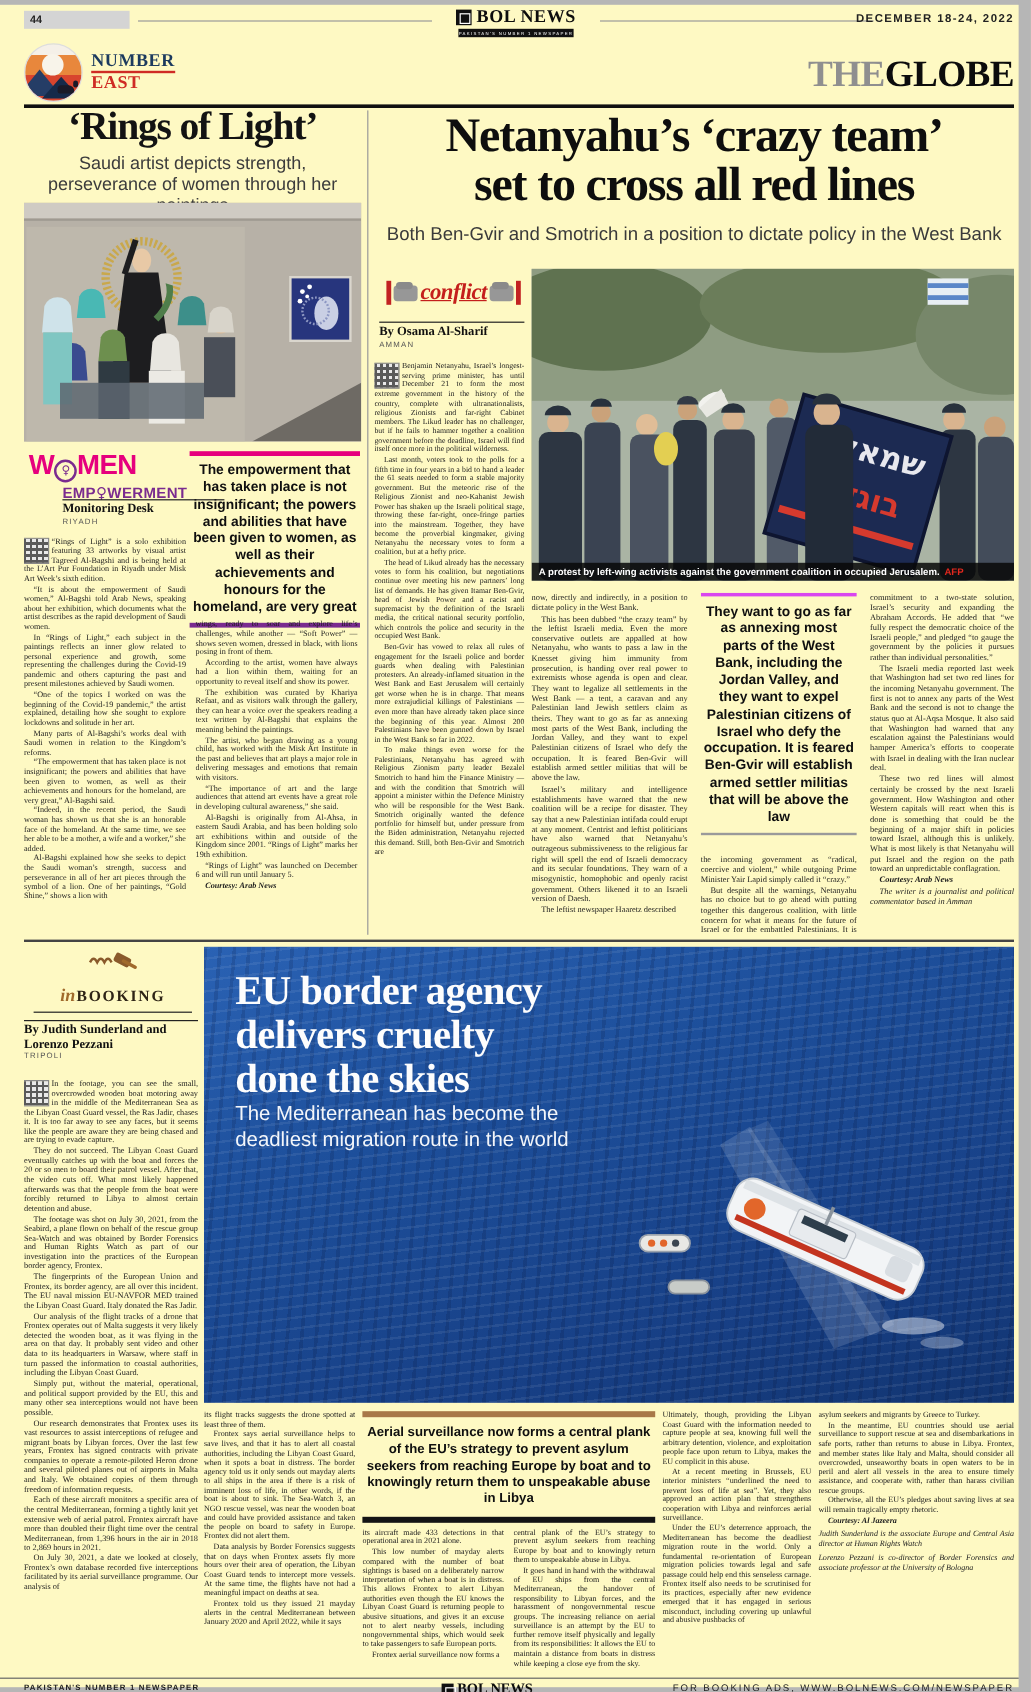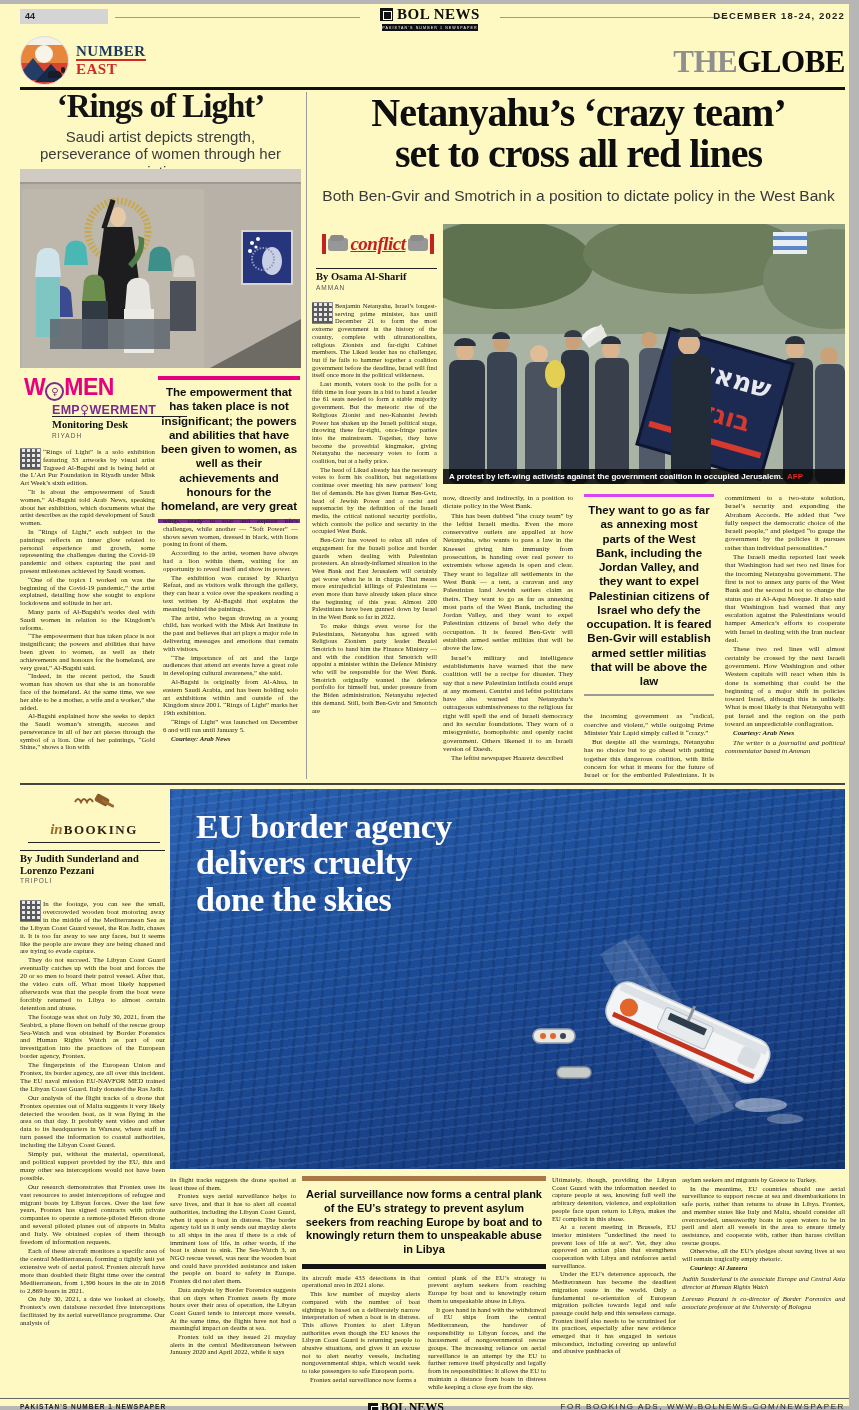--- a/index.html
+++ b/index.html
@@ -349,20 +349,24 @@
     <p>Each of these aircraft monitors a specific area of the central Mediterranean, forming a tightly knit yet extensive web of aerial patrol. Frontex aircraft have more than doubled their flight time over the central Mediterranean, from 1,396 hours in the air in 2018 to 2,869 hours in 2021.</p>
     <p>On July 30, 2021, a date we looked at closely, Frontex’s own database recorded five interceptions facilitated by its aerial surveillance programme. Our analysis of</p>
   </div>
 
   <div class="abs sea">
     <div class="sea-head">
       <div>EU border agency</div>
       <div>delivers cruelty</div>
       <div>done the skies</div>
     </div>
+    <div class="sea-sub">
+      <div>The Mediterranean has become the</div>
+      <div>deadliest migration route in the world</div>
+    </div>
     <svg class="ship" viewBox="0 0 330 250">
       <polygon points="120,30 230,200 190,215 95,45" fill="rgba(255,255,255,.14)"></polygon>
       <polygon points="135,25 240,195 220,204 118,32" fill="rgba(255,255,255,.10)"></polygon>
       <g transform="rotate(24 180 130)">
         <rect x="95" y="100" width="170" height="46" rx="16" fill="#f2f4f6" stroke="#c4cad0" stroke-width="1.5"></rect>
         <rect x="100" y="104" width="160" height="8" fill="#dde2e6"></rect>
         <rect x="150" y="108" width="52" height="24" rx="3" fill="#e8ebee" stroke="#b8bec6" stroke-width="1"></rect>
         <rect x="156" y="112" width="40" height="7" fill="#2e3e4c"></rect>
         <rect x="174" y="96" width="3" height="16" fill="#8a939c"></rect>
         <circle cx="116" cy="124" r="9" fill="#e2662a"></circle>

